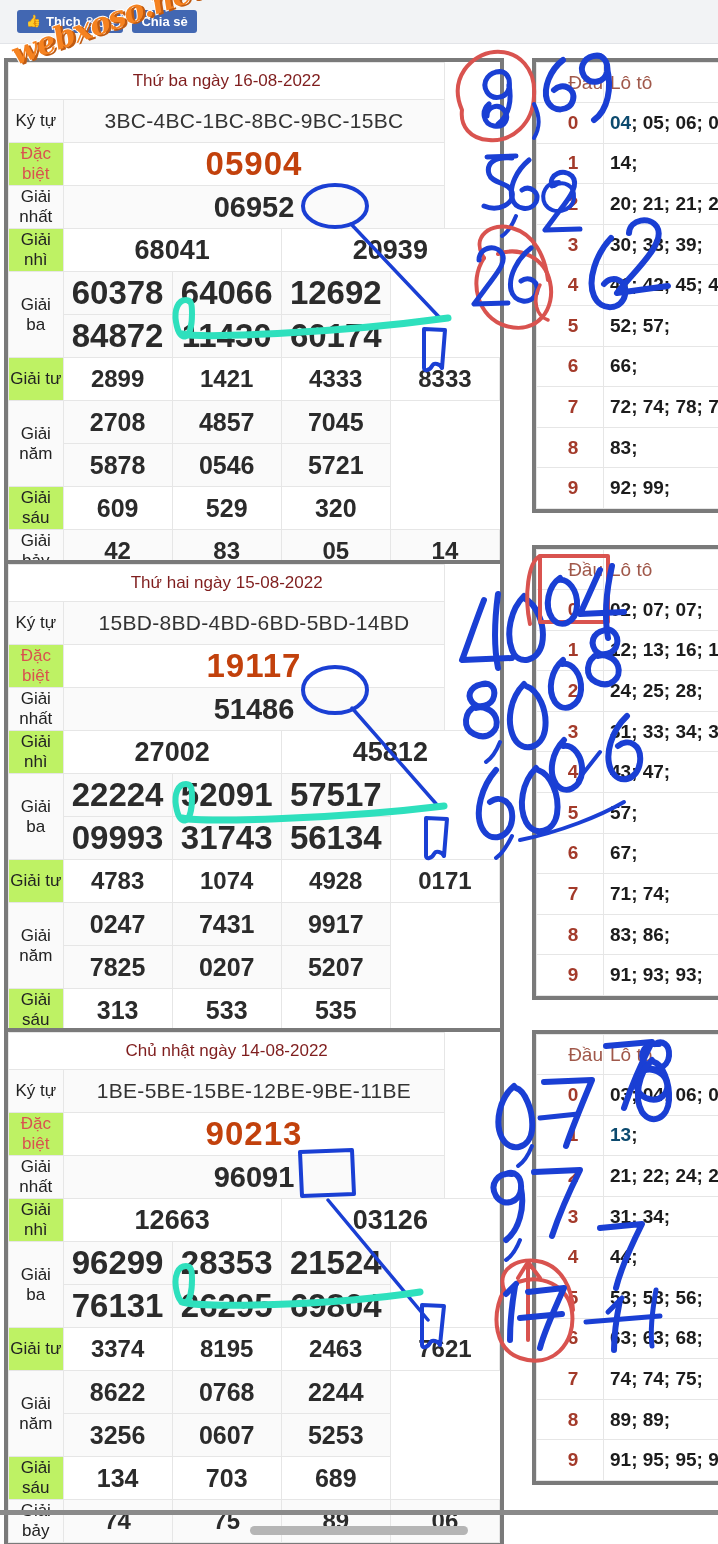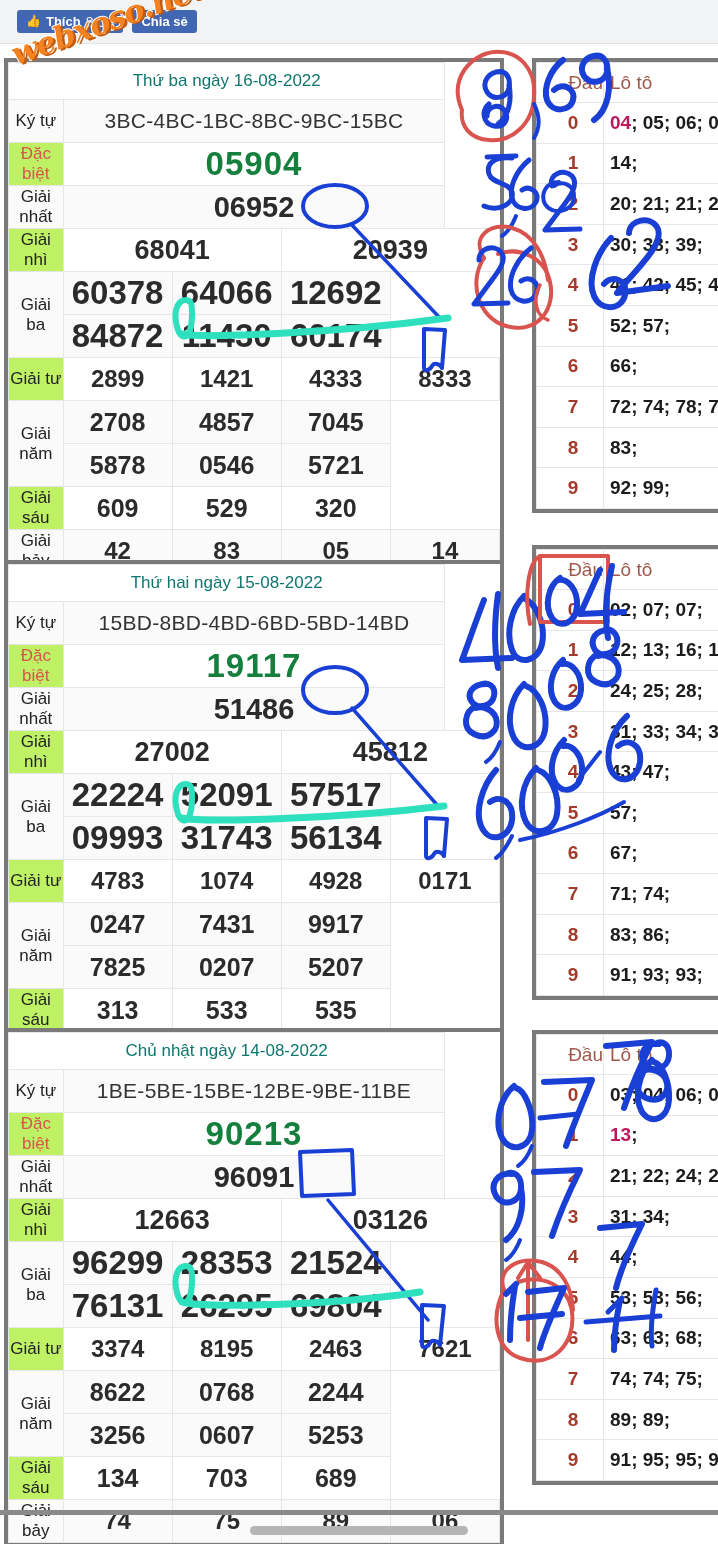--- a/index.html
+++ b/index.html
@@ -51,44 +51,44 @@
     text-align:center;vertical-align:middle;
     font-size:24px;font-weight:bold;color:#2b2b2b;
     padding:0;height:42px;
   }
   .res-table td.lbl{
     width:115px;font-size:17px;font-weight:normal;color:#222;
     background:#bef264;
   }
   .res-table tr.alt td{background:#fafafa;}
   .res-table td.dayhead{
-    font-size:17px;font-weight:normal;color:#0f766e;height:36px;background:#fff;
+    font-size:17px;font-weight:normal;color:#7f1d1d;height:36px;background:#fff;
   }
   .res-table td.kytu{font-size:21px;font-weight:normal;color:#333;letter-spacing:.3px;text-align:center;}
   .res-table td.db-lbl{color:#d9534f;font-size:17px;}
-  .res-table td.db{color:#15803d;font-size:33px;letter-spacing:1px;}
+  .res-table td.db{color:#c2410c;font-size:33px;letter-spacing:1px;}
   .res-table td.g1{font-size:29px;}
   .res-table td.g2{font-size:27px;}
   .res-table td.g3{font-size:33px;margin-left:20px;}
   .res-table td.g4{font-size:24px;}
   .res-table td.g5{font-size:25px;}
   .res-table td.g6{font-size:25px;}
   .res-table td.g7{font-size:24px;}
 
   .lo-table td{
     border:1px solid #e6e6e6;padding:0 0 0 6px;height:39.6px;
     font-size:19px;font-weight:bold;color:#1c1c1c;white-space:nowrap;overflow:hidden;
   }
   .lo-table td.dau{width:60px;text-align:center;color:#a33a2a;}
   .lo-table th{
     border:1px solid #e6e6e6;padding:0 0 0 6px;height:39px;
     font-size:19px;font-weight:normal;color:#a0584a;text-align:left;
   }
   .lo-table th.dau{width:60px;text-align:right;}
-  .lo-first{color:#be185d;}
+  .lo-first{color:#0c4a6e;}
 
   
   #ink{position:absolute;left:0;top:0;width:718px;height:1544px;pointer-events:none;z-index:30;}
 
   
   #bottom-rule{position:absolute;left:0;top:1510px;width:718px;height:5px;background:#8a8a8a;}
   #scrollbar-track{position:absolute;left:0;top:1524px;width:718px;height:12px;}
   #scrollbar-thumb{position:absolute;left:250px;top:1526px;width:218px;height:9px;background:#b5b5b5;border-radius:5px;}
 </style>
 </head>

